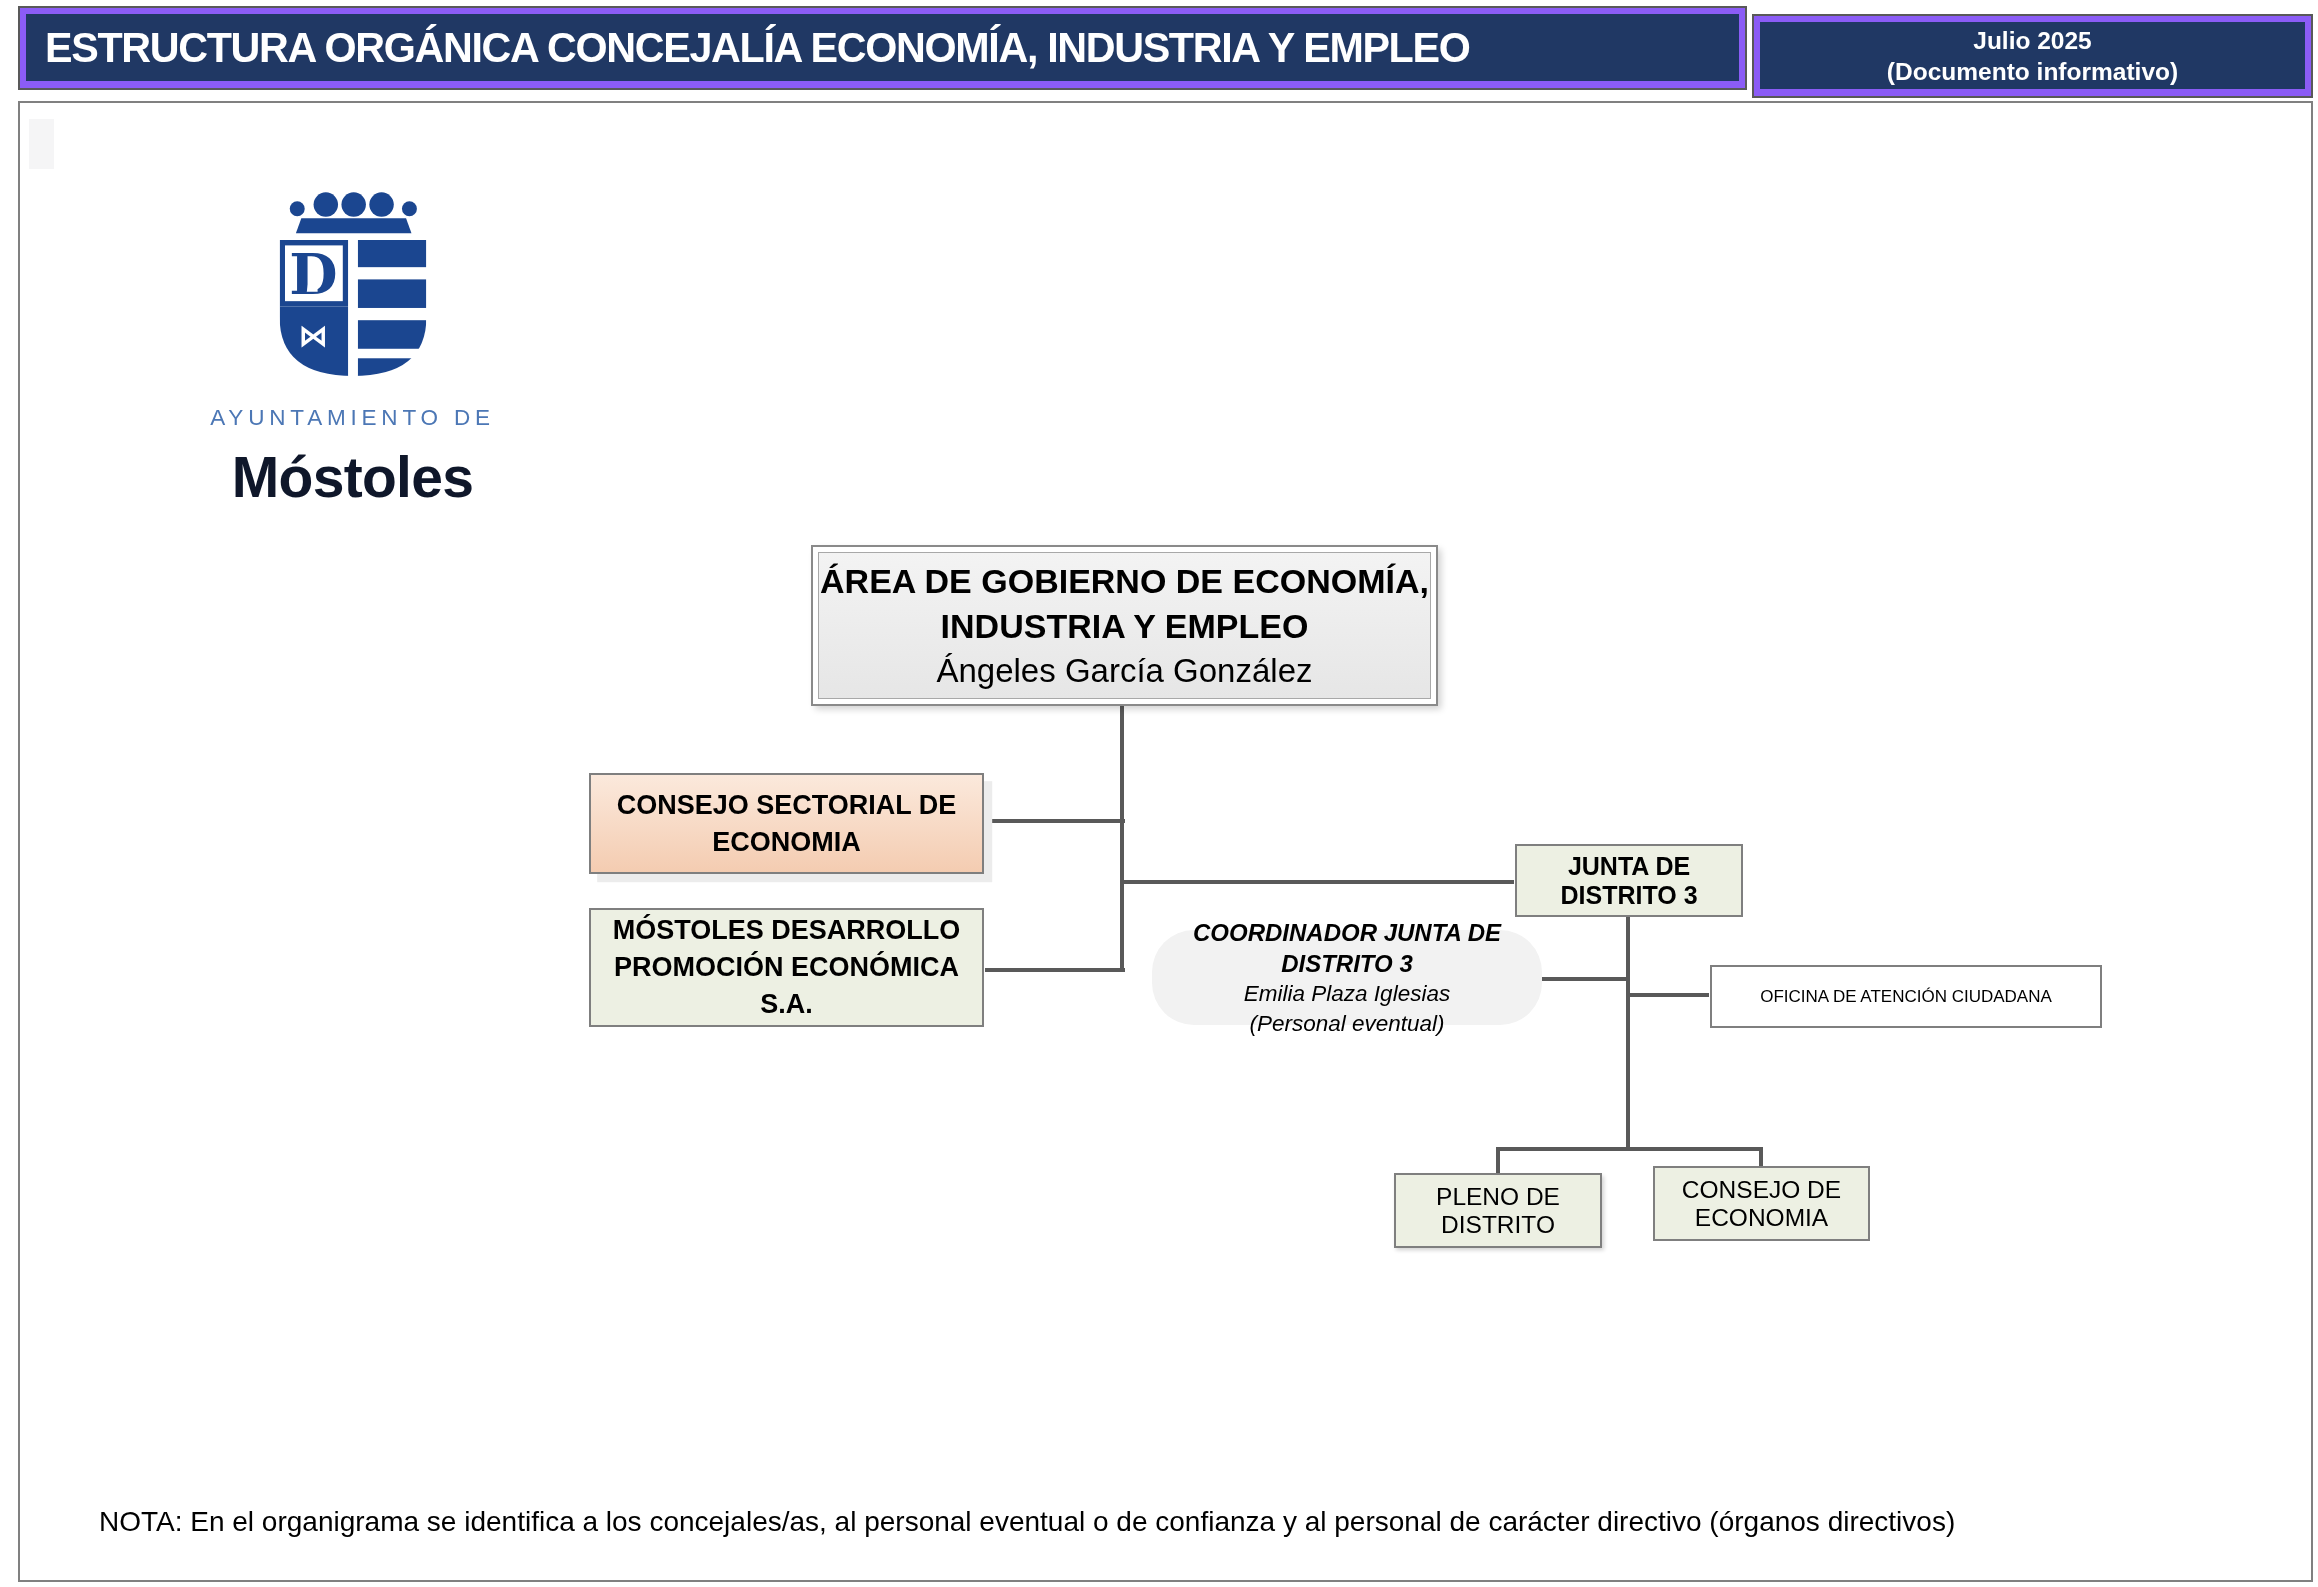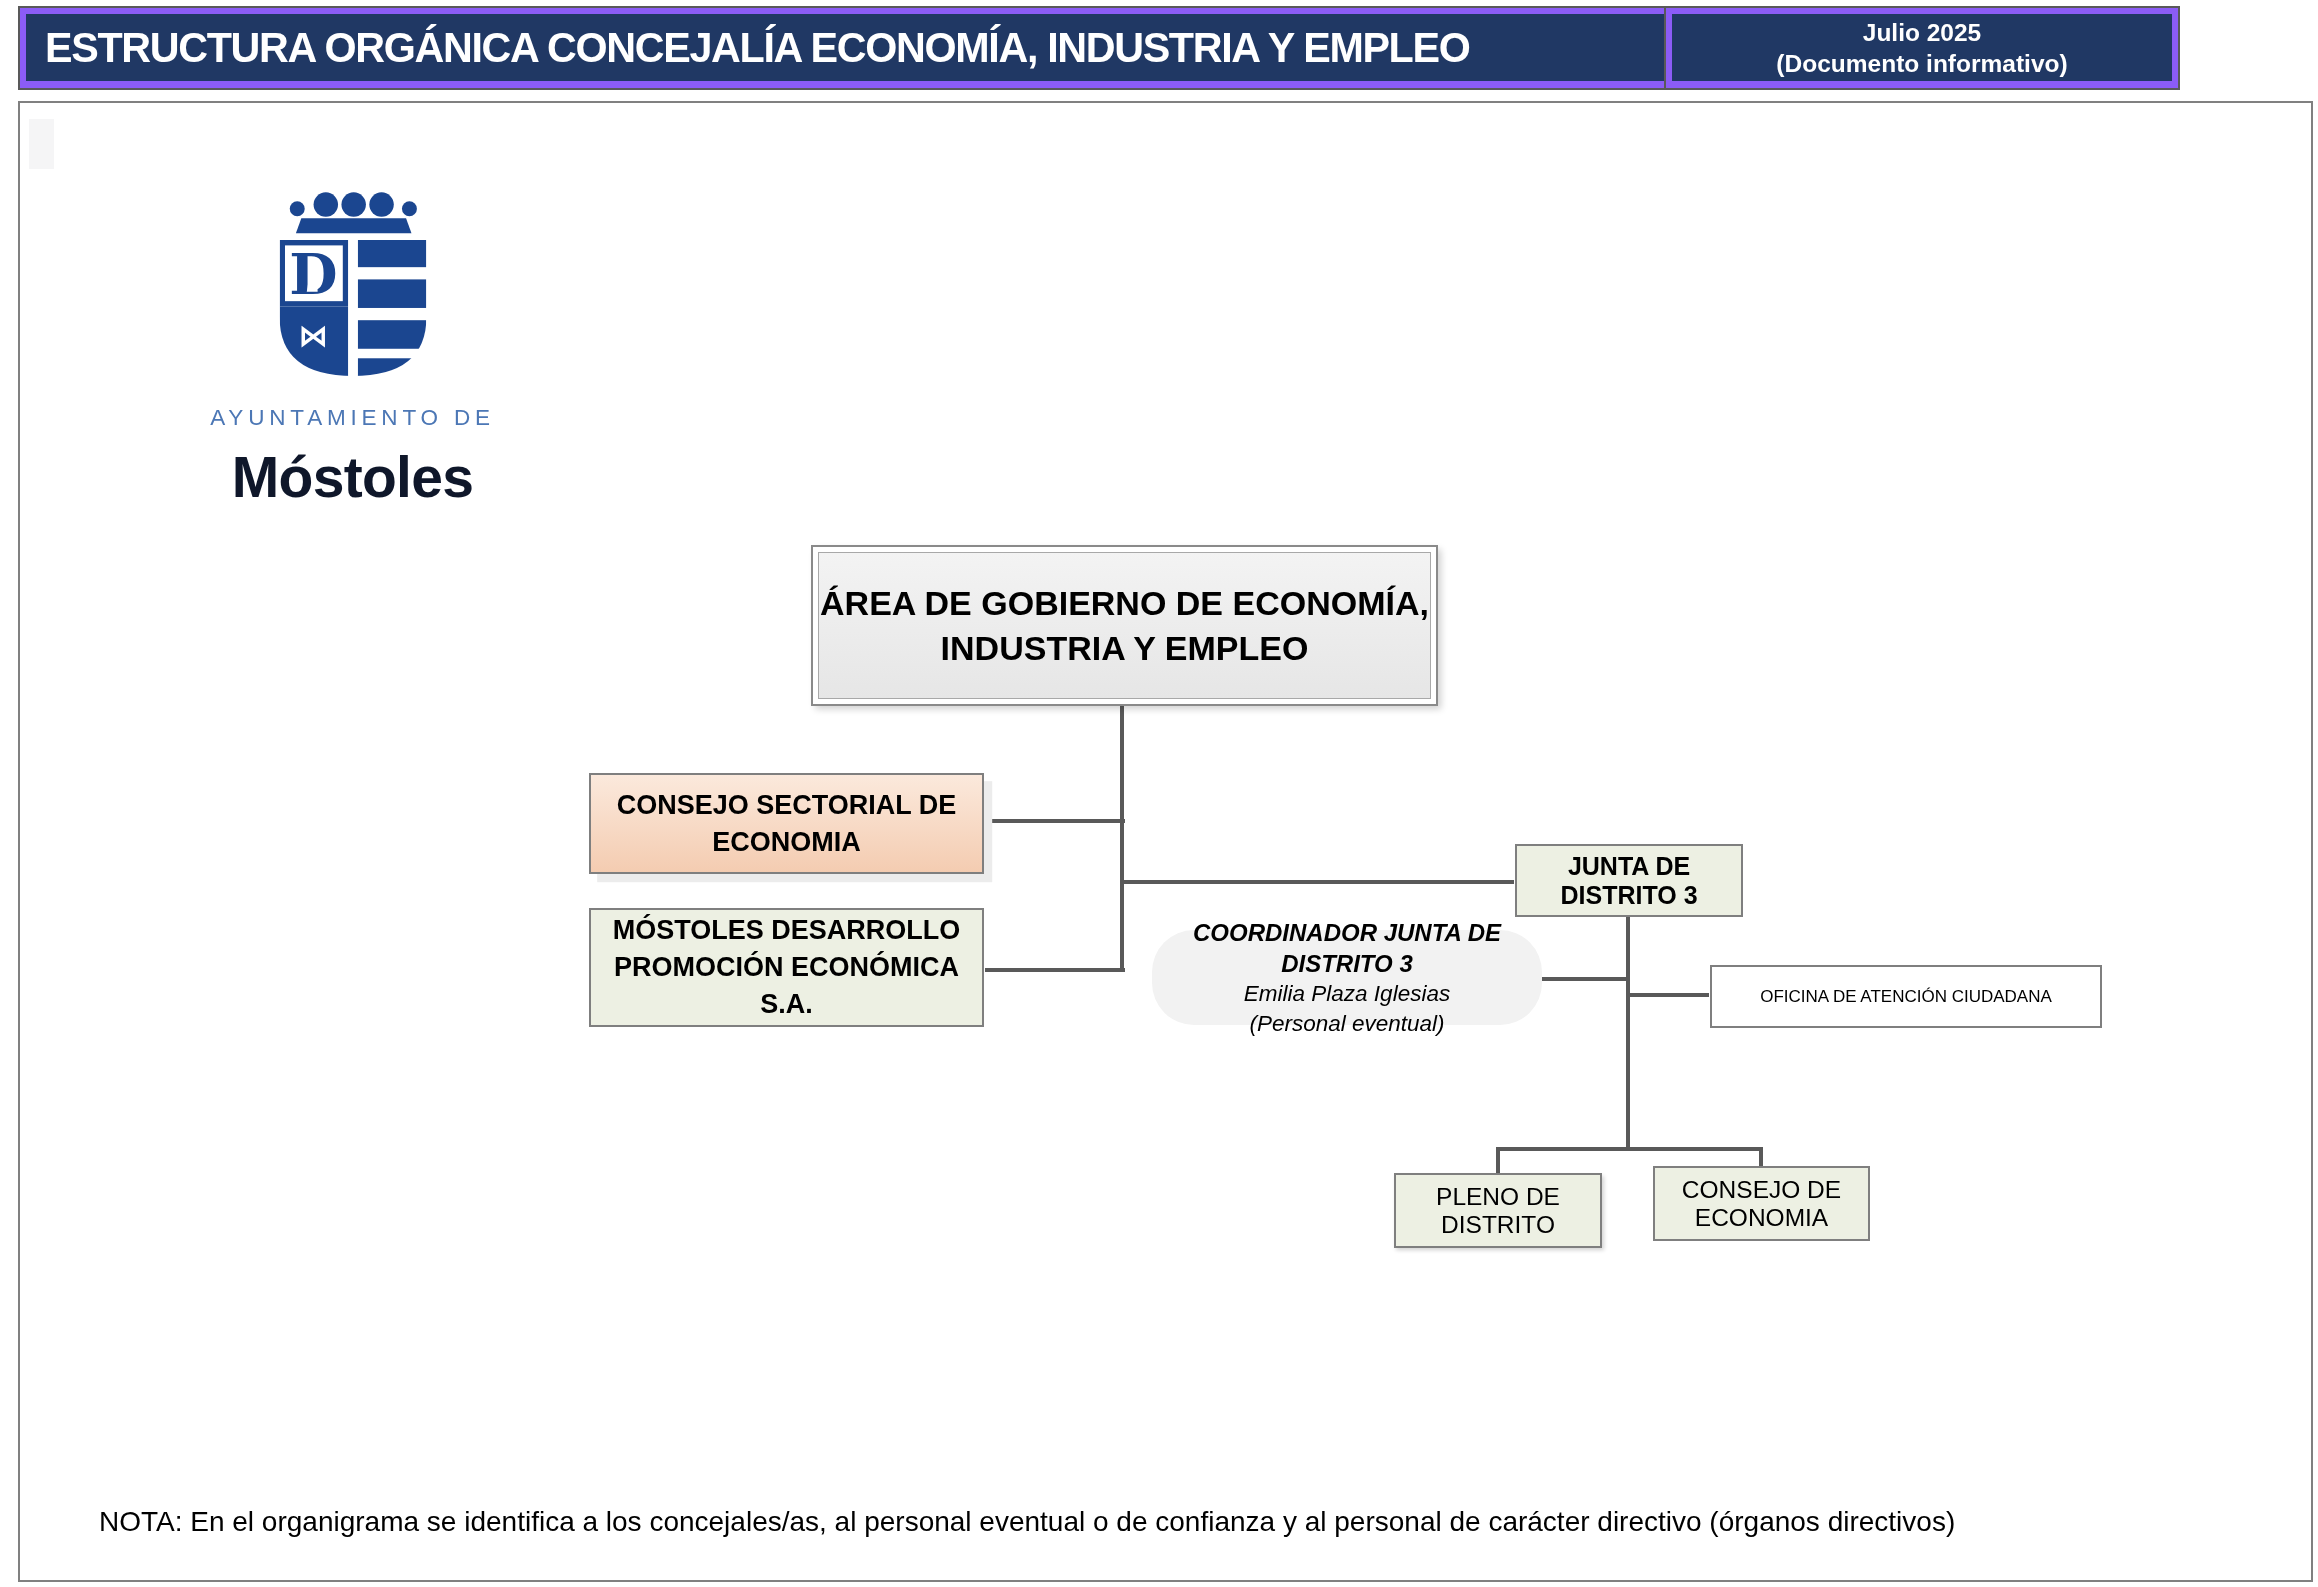--- a/index.html
+++ b/index.html
@@ -11,21 +11,21 @@
   
   .hdr-panel{
     position:absolute;top:5.5px;height:84px;border:2.7px solid #595959;
     background:#8b5cf6;box-sizing:border-box;padding:6.1px;
   }
   .hdr-panel .navy{
     width:100%;height:100%;background:#203864;color:#ffffff;
     display:flex;align-items:center;box-sizing:border-box;
   }
   #hdr-left{left:18.4px;width:1729px;}
-  #hdr-right{left:1664px;width:516px;}
+  #hdr-right{left:1752px;width:561px;margin-top:8px;}
   #hdr-left .navy{padding-left:19px;}
   .hdr-title{
     font-size:43px;font-weight:800;letter-spacing:-1.4px;white-space:nowrap;
     transform:scaleX(0.96);transform-origin:left center;
   }
   #hdr-right .navy{flex-direction:column;justify-content:center;align-items:center;}
   .hdr-date,.hdr-sub{font-size:24.5px;font-weight:700;line-height:31px;}
   
   .canvas{
     position:absolute;left:18.4px;top:101px;width:2295px;height:1481px;
@@ -155,20 +155,21 @@
 <div class="conn" style="left:1542px;top:977px;width:87px;height:4.1px;"></div>
 <div class="conn" style="left:1628px;top:993px;width:81px;height:4.1px;"></div>
 <div class="conn" style="left:1496px;top:1147px;width:267px;height:4.1px;"></div>
 <div class="conn" style="left:1496px;top:1147px;width:4.1px;height:26.6px;"></div>
 <div class="conn" style="left:1759px;top:1147px;width:4.1px;height:20px;"></div>
 
 <div class="node" id="area-box">
   <div class="inner">
     <span class="b">ÁREA DE GOBIERNO DE ECONOMÍA,</span>
     <span class="b">INDUSTRIA Y EMPLEO</span>
+    <span class="r">Ángeles García González</span>
   </div>
 </div>
 
 <div class="node bordered" id="consejo-box">
   <span class="two-line">CONSEJO SECTORIAL DE</span>
   <span class="two-line">ECONOMIA</span>
 </div>
 
 <div class="node bordered" id="mostoles-box">
   <span class="two-line">MÓSTOLES DESARROLLO</span>

